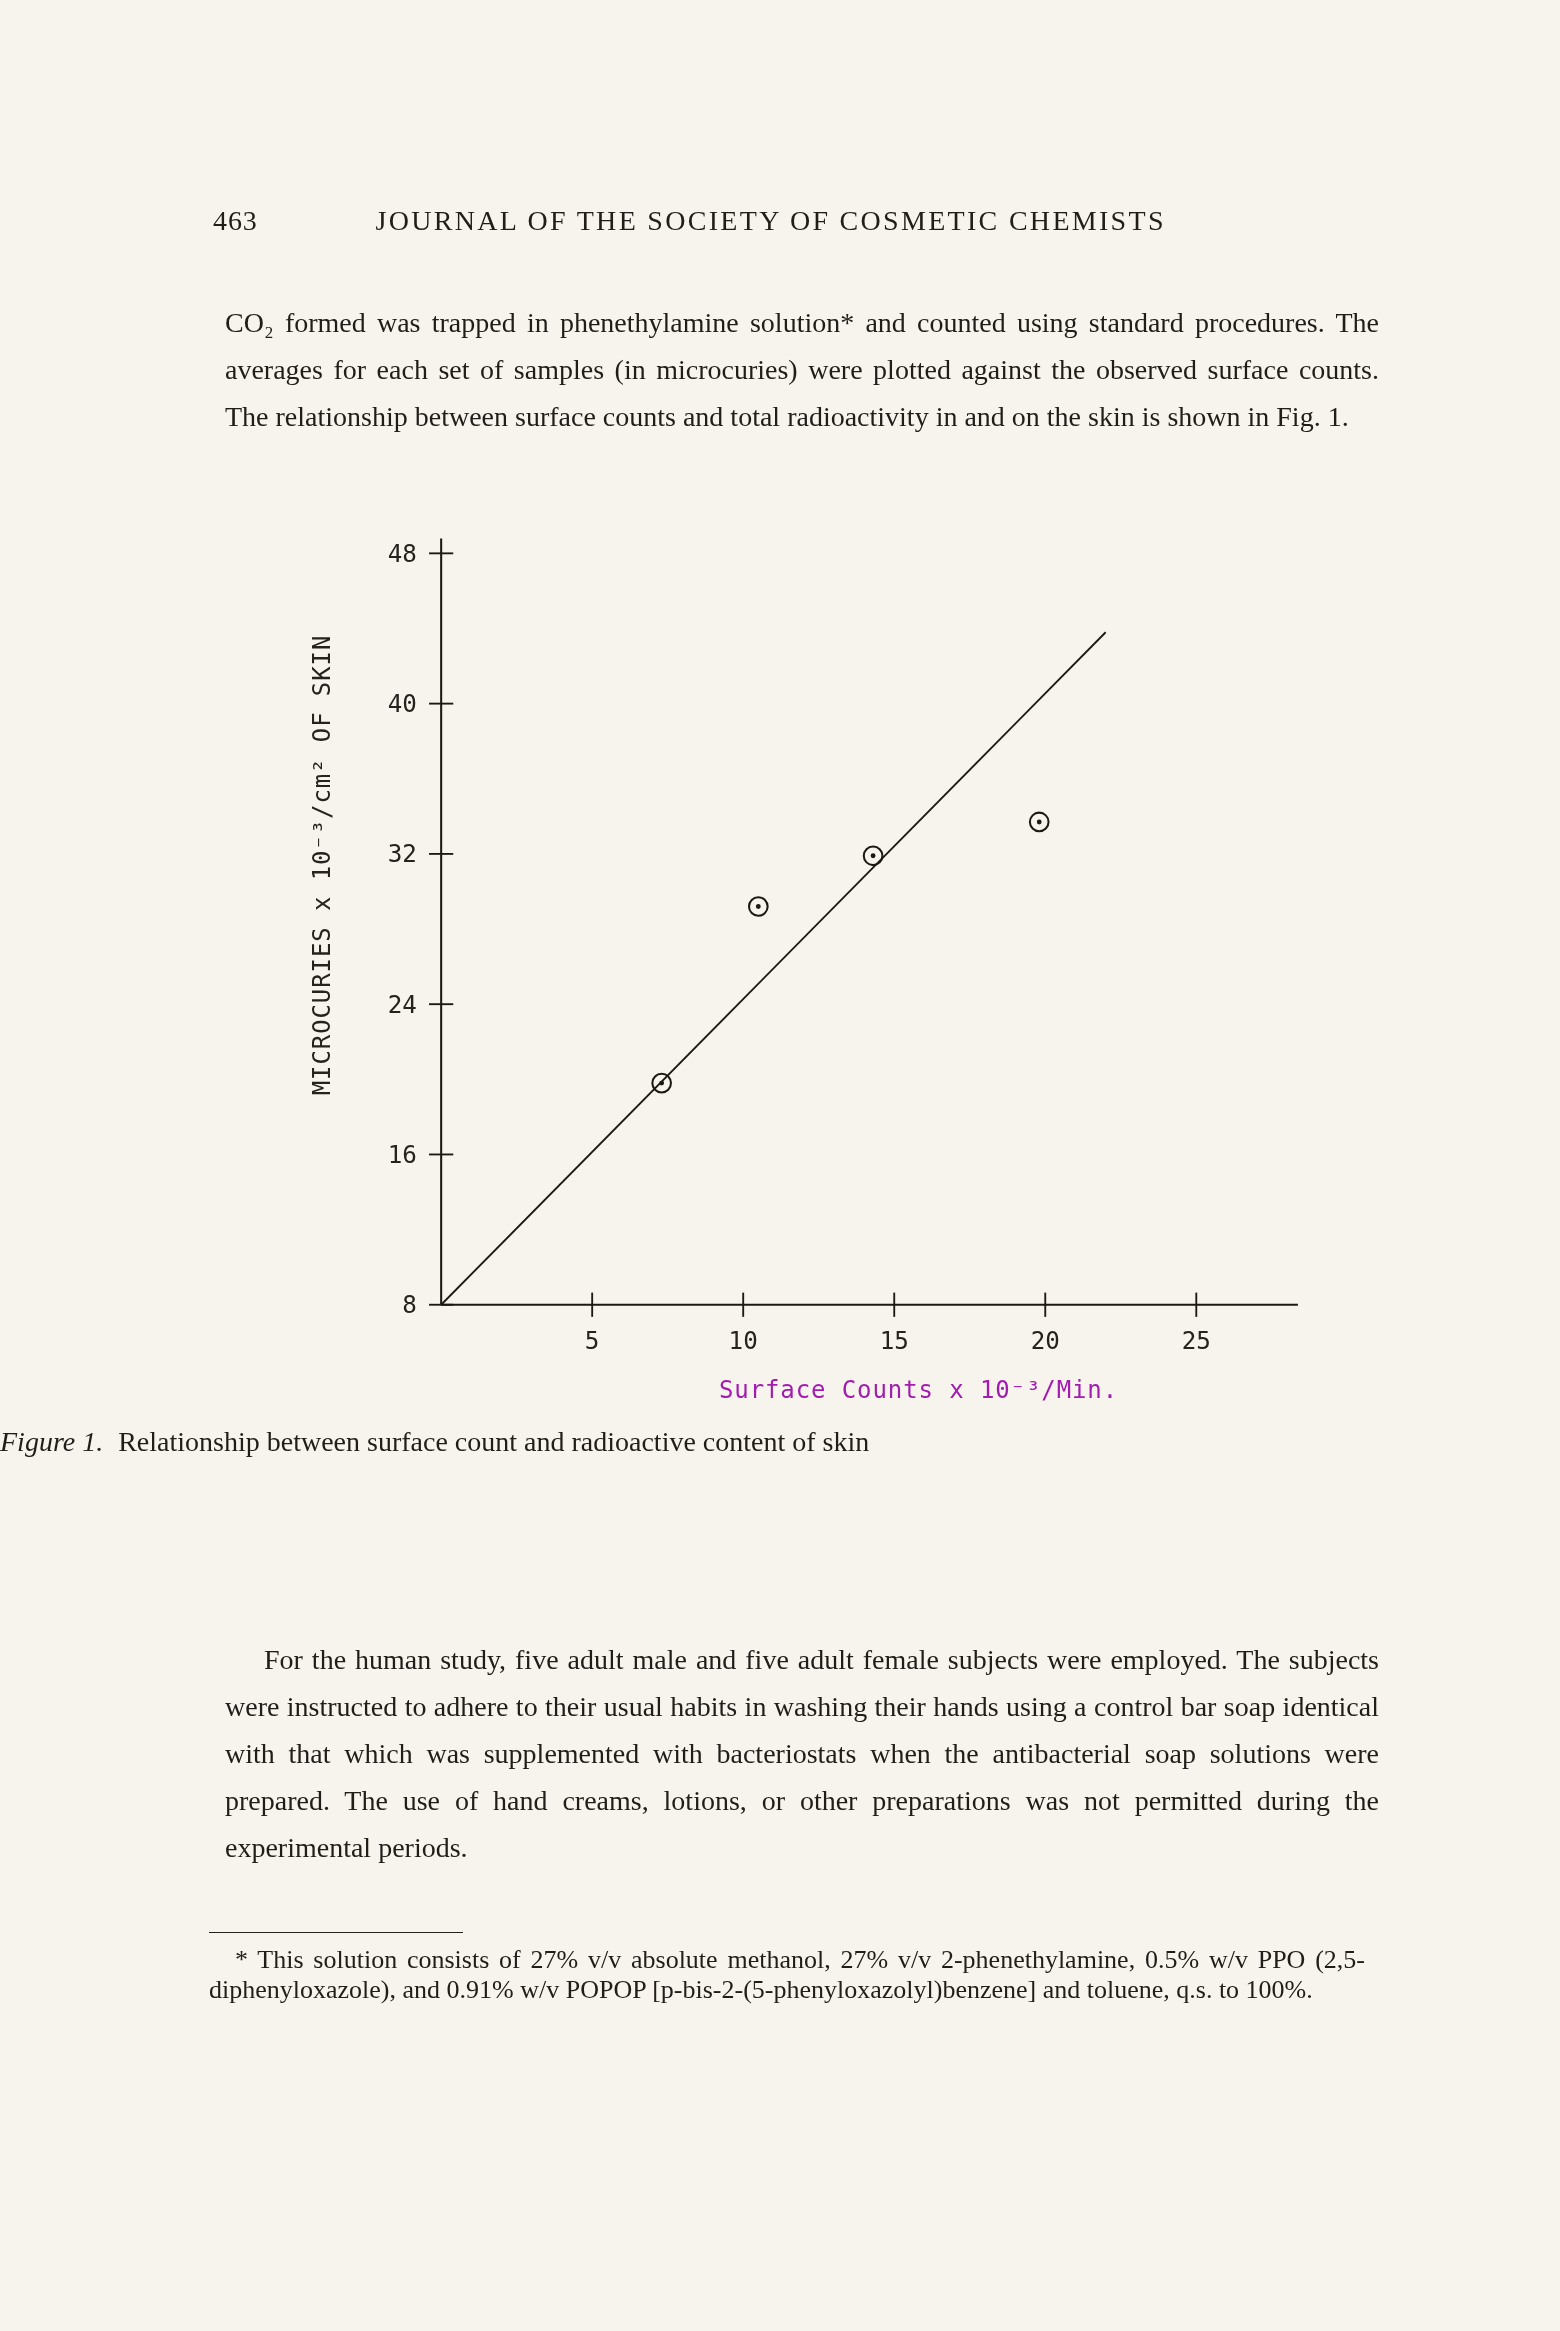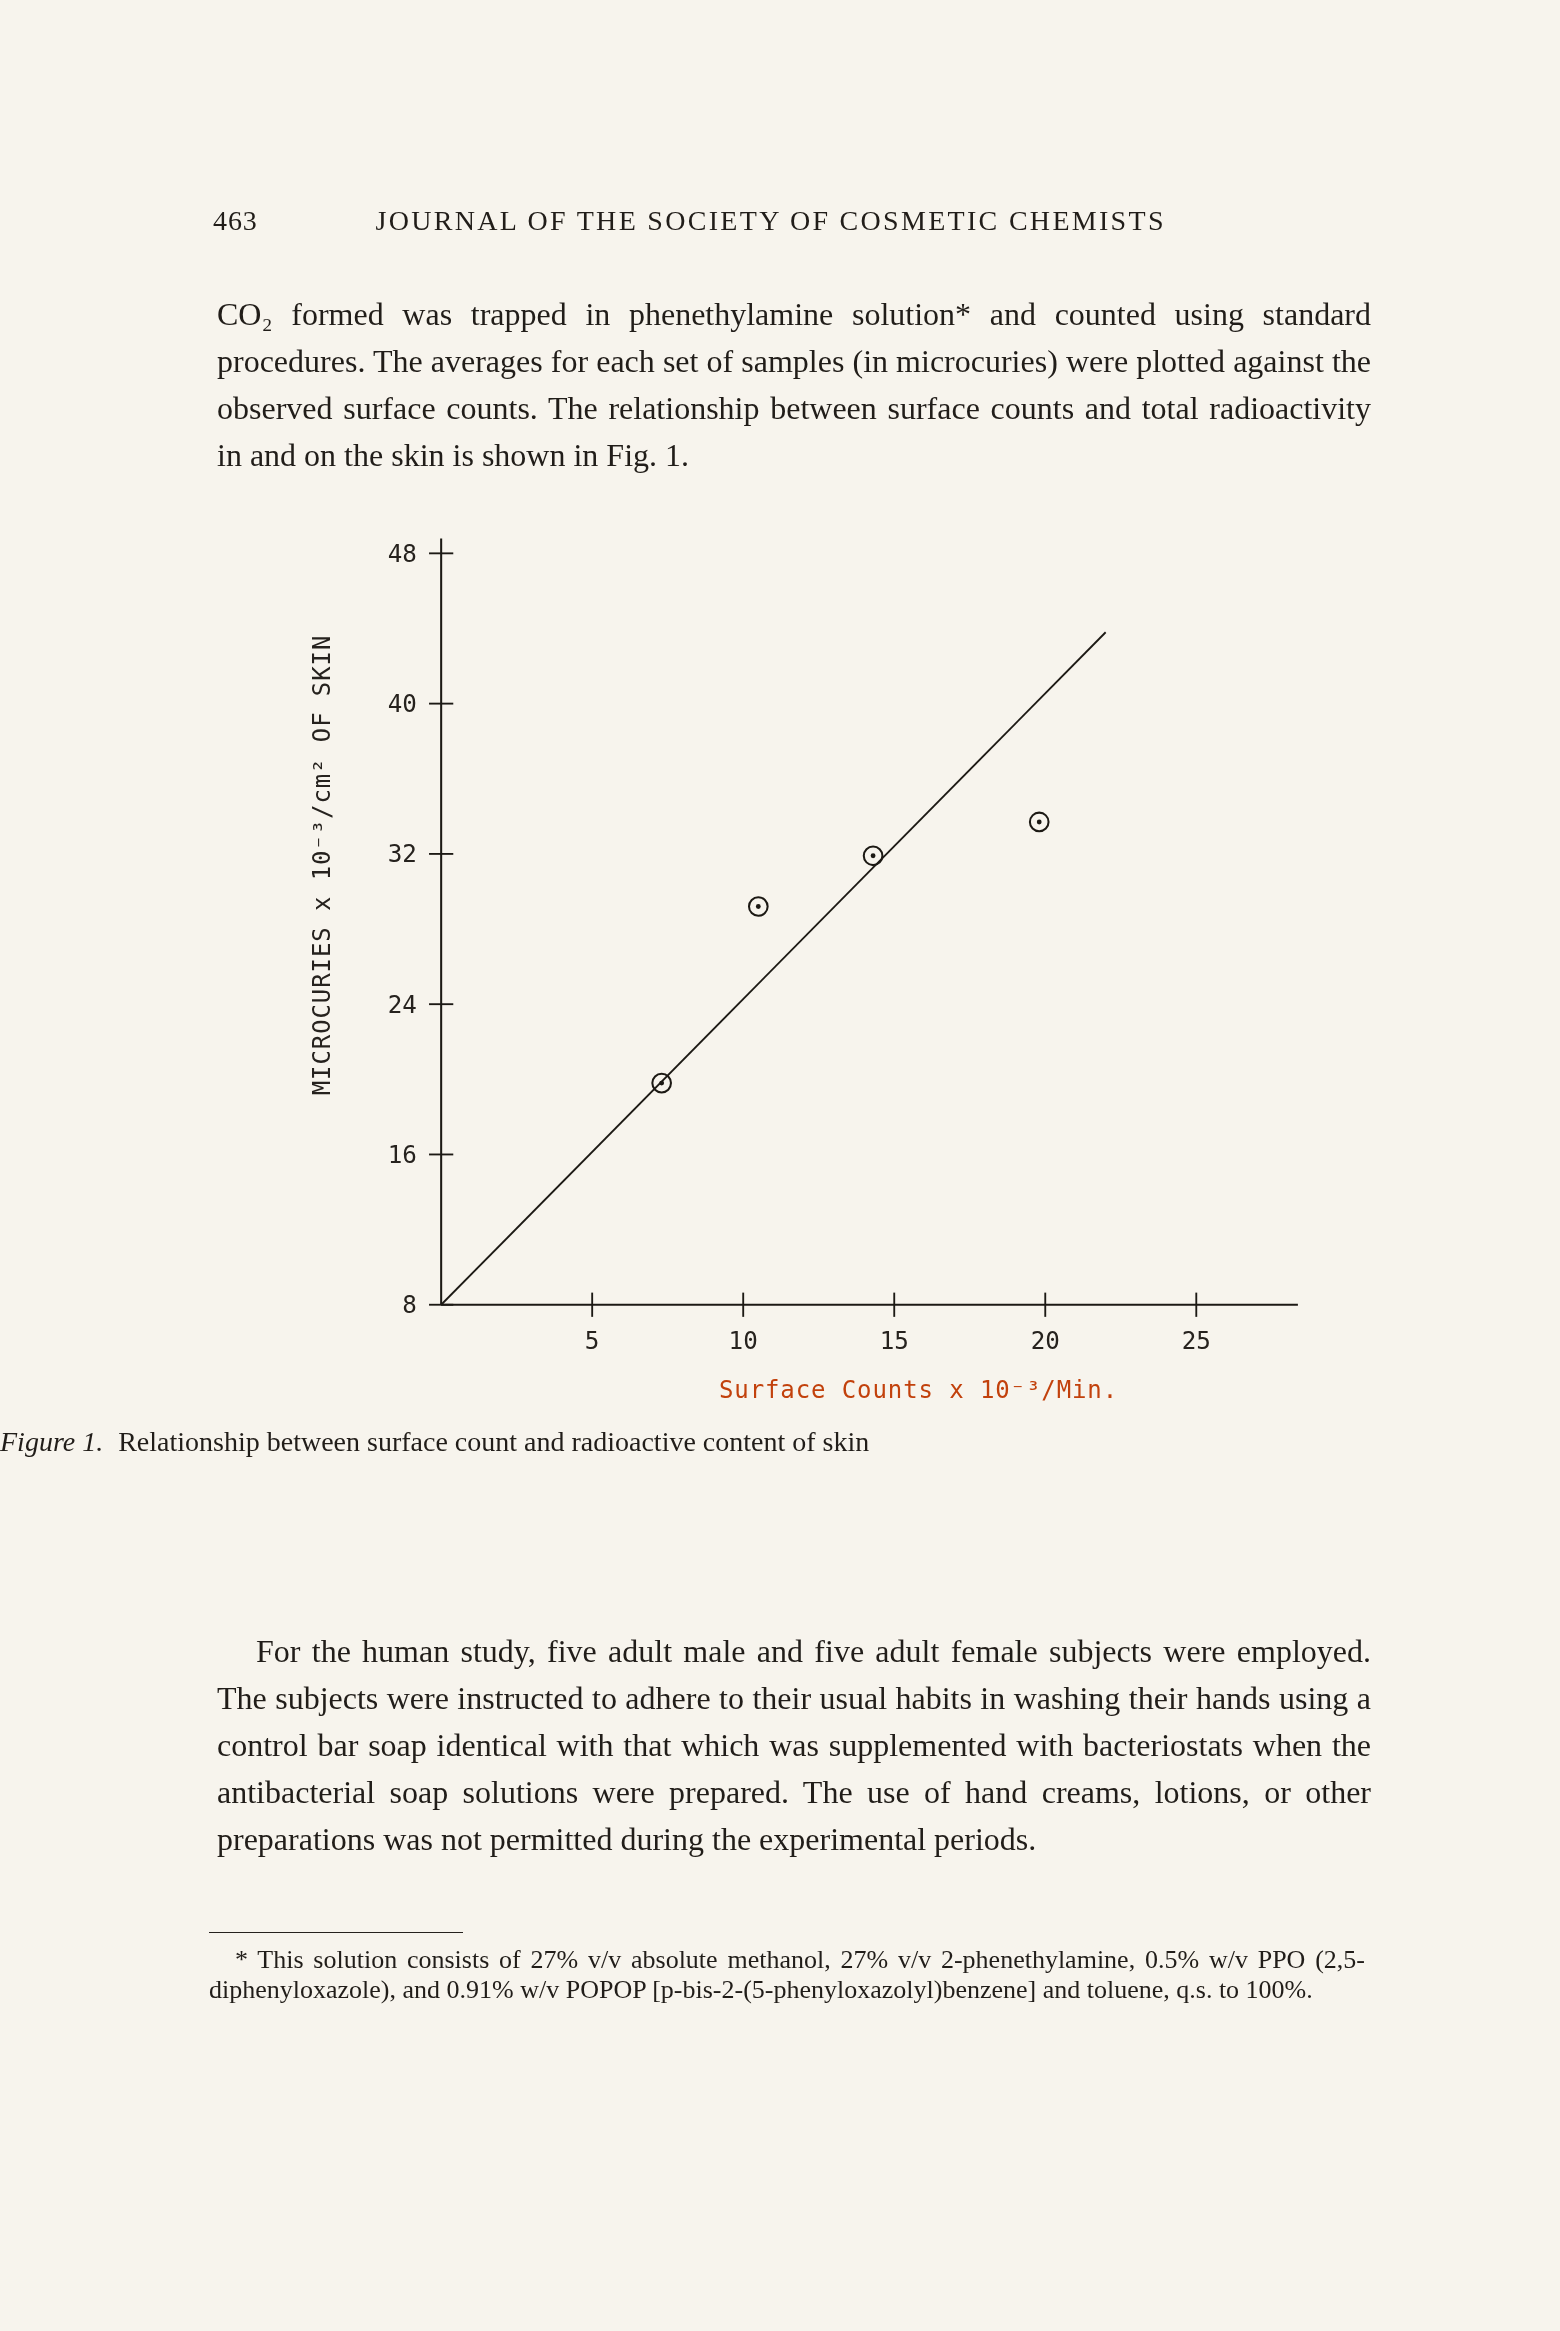--- a/index.html
+++ b/index.html
@@ -5,34 +5,34 @@
   html,body{margin:0;padding:0;background:#e9e5dc;}
   .page{
     position:relative;width:1561px;height:2332px;margin:0 auto;
     background:#f7f4ed;color:#211d19;
     font-family:"Liberation Serif","DejaVu Serif",serif;
     overflow:hidden;
   }
   .running-head{position:absolute;top:205px;left:213px;font-size:28px;letter-spacing:0.9px;white-space:nowrap;}
   .running-head .pagenum{display:inline-block;}
   .running-head .journal{display:inline-block;margin-left:110px;letter-spacing:2.3px;}
-  .para{position:absolute;left:209px;width:1154px;margin:8px;font-size:32px;line-height:47px;text-align:justify;}
+  .para{position:absolute;left:209px;width:1154px;margin:16px;font-size:28px;line-height:47px;text-align:justify;}
   #p1{top:283px;}
   #p2{top:1469px;text-indent:39px;}
   #p3{top:1620px;text-indent:39px;}
   .fig-svg{position:absolute;left:0;top:503px;}
   .tick{font-family:"DejaVu Sans Mono",monospace;font-size:26px;fill:#26221e;}
   .ylabel{
     position:absolute;left:322px;top:865px;white-space:nowrap;
     transform:translate(-50%,-50%) rotate(-90deg);
     font-family:"DejaVu Sans Mono",monospace;font-size:24px;letter-spacing:0.9px;color:#26221e;
   }
   .xlabel{
     position:absolute;top:1376px;left:280px;width:1277px;text-align:center;
-    font-family:"DejaVu Sans Mono",monospace;font-size:24px;letter-spacing:0.9px;color:#c2410c;
+    font-family:"DejaVu Sans Mono",monospace;font-size:24px;letter-spacing:0.9px;color:#a21caf;
   }
   .caption{position:absolute;top:1426px;left:0;width:1561px;text-align:left;font-size:28px;}
   .caption .cap-label{font-style:italic;margin-right:15px;}
   .foot-rule{position:absolute;top:1932px;left:209px;width:254px;border-top:1.9px solid #26221e;}
   .footnote{position:absolute;top:1945px;left:209px;width:1156px;margin:0;font-size:26px;line-height:30px;text-align:justify;text-indent:26px;}
 </style>
 </head>
 <body>
 
 <div class="page">

